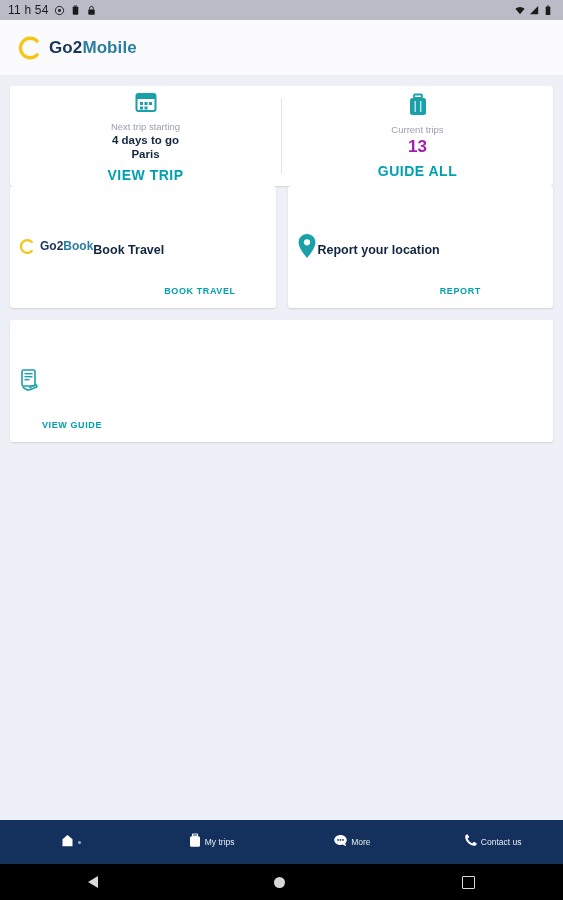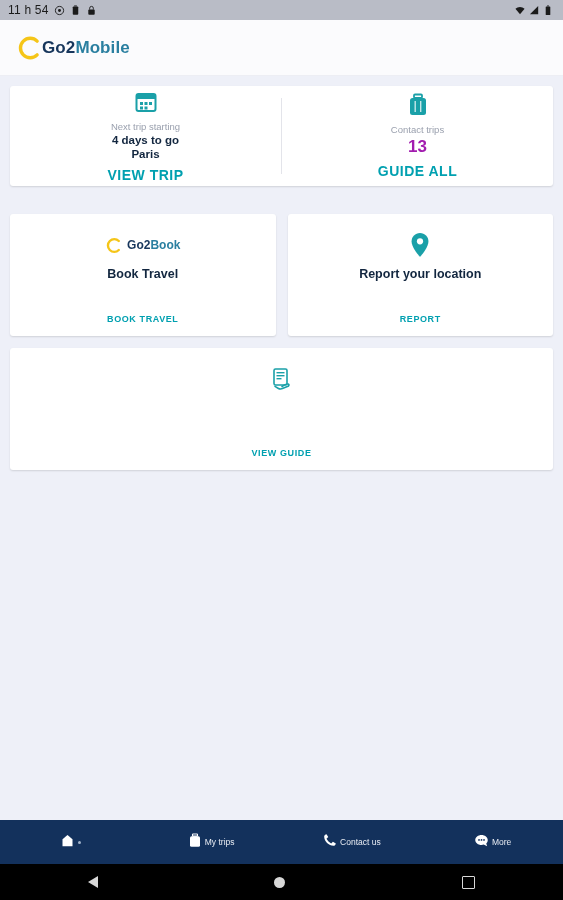--- a/index.html
+++ b/index.html
@@ -52,20 +52,21 @@
     background: #fbfbfd;
     display: flex;
     align-items: center;
     padding-left: 16px;
     flex: none;
     border-bottom: 1px solid #edeef4;
   }
   .logo-wrap {
     display: flex;
     align-items: center;
+    gap: 7px;
   }
   .logo-c {
     width: 26px;
     height: 26px;
     position: relative;
   }
   .brand {
     font-size: 17px;
     font-weight: bold;
     letter-spacing: 0.1px;
@@ -79,21 +80,21 @@
     overflow: hidden;
   }
   .card {
     background: #ffffff;
     border-radius: 3px;
     box-shadow: 0 1px 2px rgba(0,0,0,0.13);
   }
   .top-card {
     display: flex;
     height: 100px;
-    margin-bottom: 28px;
+    margin-bottom: 0;
   }
   .top-half {
     flex: 1;
     display: flex;
     flex-direction: column;
     align-items: center;
     justify-content: center;
     padding: 8px 4px;
   }
   .top-sep {
@@ -136,21 +137,21 @@
   }
   .grid-row {
     display: flex;
     gap: 12px;
     margin-bottom: 12px;
   }
   .grid-card {
     flex: 1;
     height: 122px;
     display: flex;
-    flex-direction: column;
+    flex-direction: row;
     align-items: center;
     padding: 18px 8px 12px 8px;
     box-sizing: border-box;
   }
   .grid-card .tile-icon { margin-bottom: 8px; }
   .grid-title {
     font-size: 12.5px;
     color: #12263f;
     font-weight: bold;
     text-align: center;
@@ -306,21 +307,21 @@
       <div class="top-sep"></div>
       <div class="top-half">
         <span class="tile-icon">
           <svg width="22" height="24" viewBox="0 0 22 24">
             <rect x="7" y="1.5" width="8" height="3.5" rx="1" fill="none" stroke="#1aa0a8" stroke-width="1.8"></rect>
             <rect x="3" y="5" width="16" height="17" rx="2.5" fill="#1aa0a8"></rect>
             <rect x="7.5" y="8" width="1.4" height="11" fill="#ffffff" opacity="0.75"></rect>
             <rect x="13" y="8" width="1.4" height="11" fill="#ffffff" opacity="0.75"></rect>
           </svg>
         </span>
-        <span class="muted-label">Contact trips</span>
+        <span class="muted-label">Current trips</span>
         <span class="big-num">13</span>
         <span class="link">GUIDE ALL</span>
       </div>
     </div>
 
     <div class="grid-row">
       <div class="card grid-card">
         <span class="tile-icon">
           <span class="go2book">
             <svg width="17" height="17" viewBox="0 0 32 32">
@@ -374,37 +375,37 @@
       <span>
         <svg width="14" height="15" viewBox="0 0 22 24">
             <rect x="7" y="1.5" width="8" height="3.5" rx="1" fill="none" stroke="#ffffff" stroke-width="1.8"></rect>
             <rect x="3" y="5" width="16" height="17" rx="2.5" fill="#ffffff"></rect>
           </svg>
       </span>
       <span class="nav-label">My trips</span>
     </div>
     <div class="nav-item">
       <span>
-        <svg width="14" height="14" viewBox="0 0 24 24">
-            <path d="M6 2 C4 2 2 4 2 6 C2 14 10 22 18 22 C20 22 22 20 22 18 L17 15 L14 18 C11 16.5 7.5 13 6 10 L9 7 Z" fill="#ffffff"></path>
-          </svg>
-      </span>
-      <span class="nav-label">Contact us</span>
-    </div>
-    <div class="nav-item">
-      <span>
         <svg width="15" height="15" viewBox="0 0 24 24">
             <path d="M12 3 C6.5 3 2 6.6 2 11 C2 15.4 6.5 19 12 19 C13.2 19 14.4 18.85 15.5 18.57 L21 21 L19.6 16.6 C21.1 15.1 22 13.15 22 11 C22 6.6 17.5 3 12 3 Z" fill="#ffffff"></path>
             <circle cx="8" cy="11" r="1.4" fill="#13315c"></circle>
             <circle cx="12" cy="11" r="1.4" fill="#13315c"></circle>
             <circle cx="16" cy="11" r="1.4" fill="#13315c"></circle>
           </svg>
       </span>
       <span class="nav-label">More</span>
     </div>
+    <div class="nav-item">
+      <span>
+        <svg width="14" height="14" viewBox="0 0 24 24">
+            <path d="M6 2 C4 2 2 4 2 6 C2 14 10 22 18 22 C20 22 22 20 22 18 L17 15 L14 18 C11 16.5 7.5 13 6 10 L9 7 Z" fill="#ffffff"></path>
+          </svg>
+      </span>
+      <span class="nav-label">Contact us</span>
+    </div>
   </div>
 
   <div class="sysnav">
     <span class="tri"></span>
     <span class="circ"></span>
     <span class="sq"></span>
   </div>
 
 </div>
 

